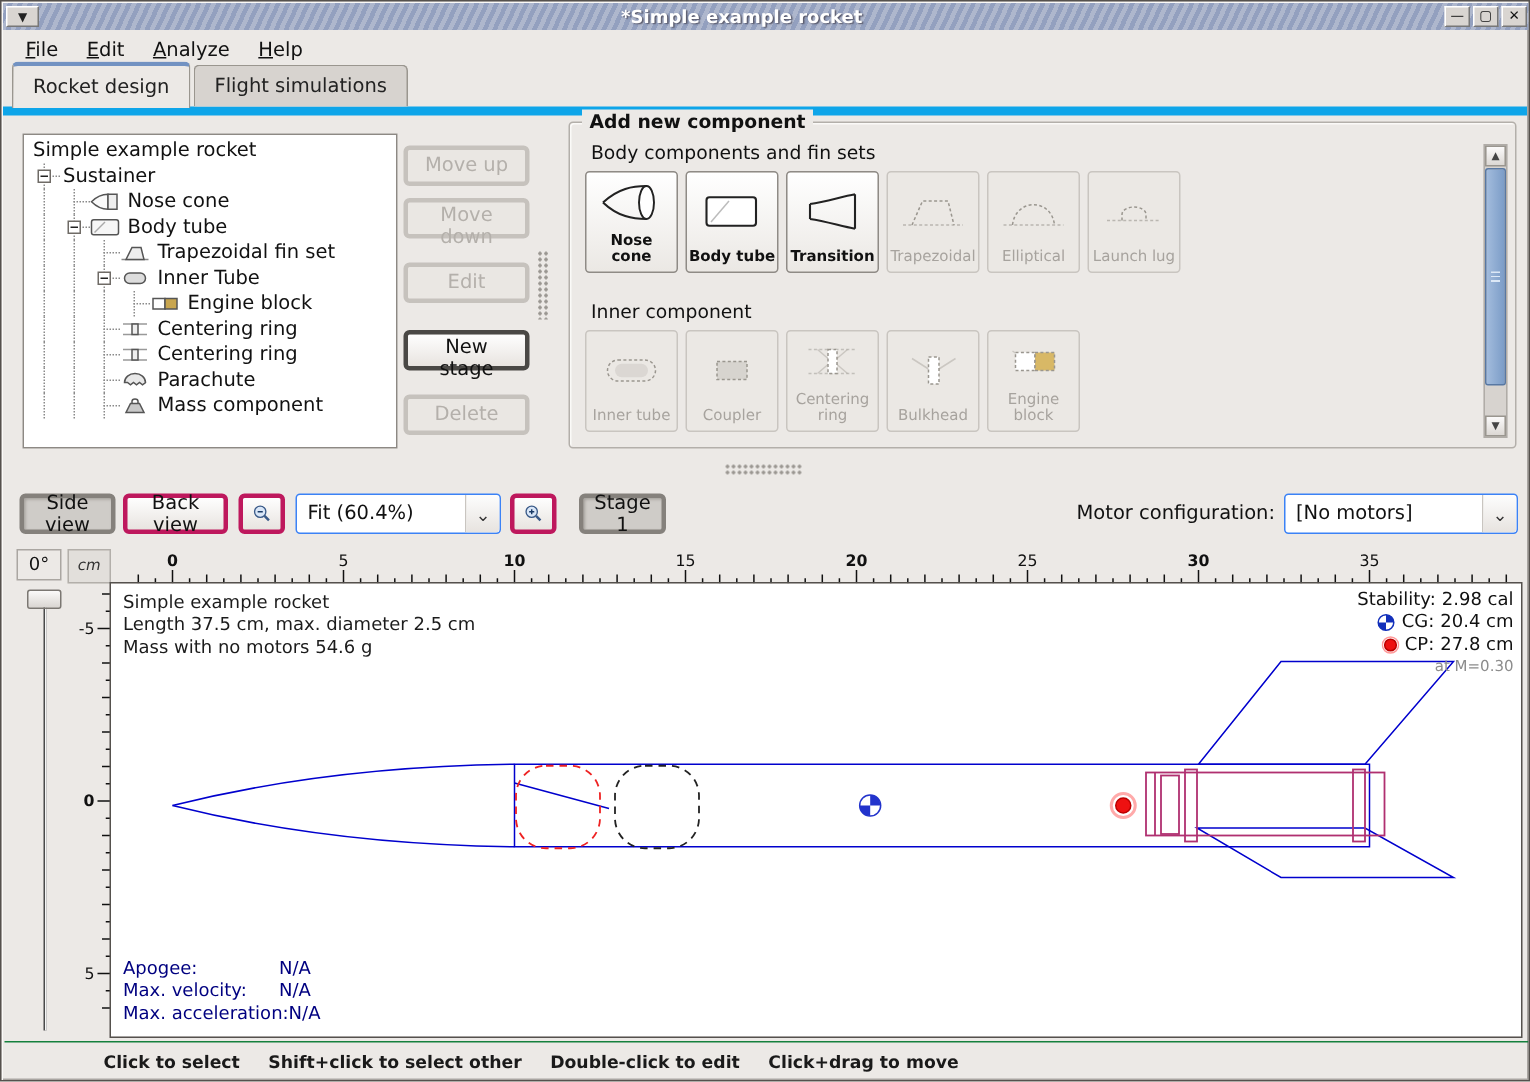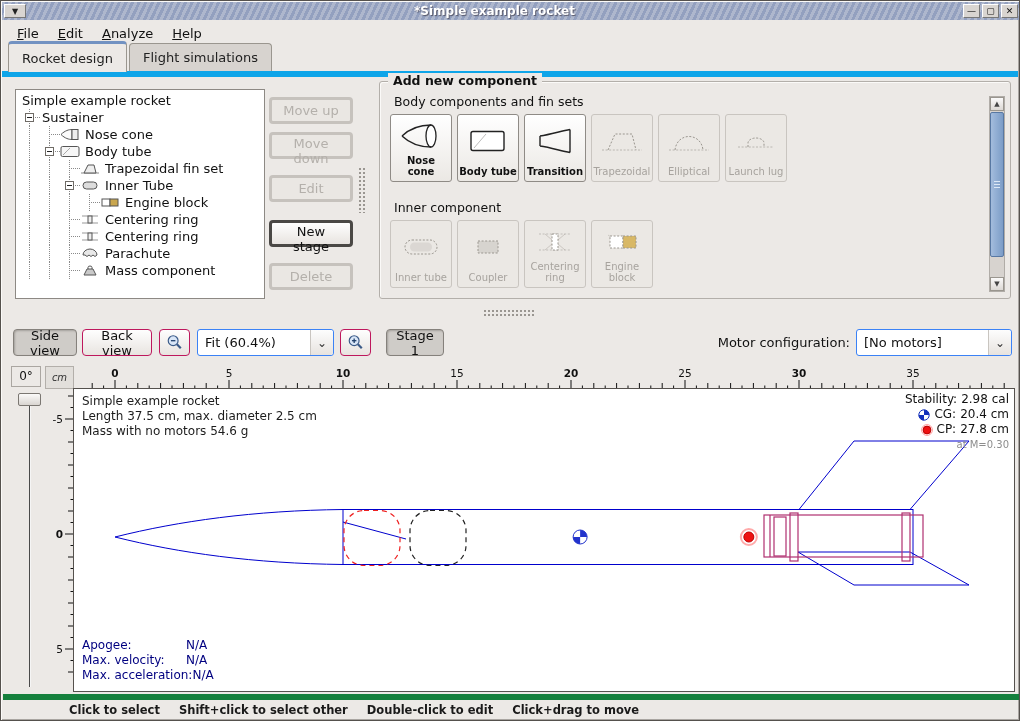--- a/index.html
+++ b/index.html
@@ -60,21 +60,21 @@
     font-size:7px;text-align:center;line-height:13px;color:#444;}
   .sthumb{position:absolute;left:0;top:15px;width:14px;height:145px;background:linear-gradient(90deg,#a3bcdd,#7b9cc7);
     border:1px solid #5878a3;border-radius:2px;}
   .sthumb:after{content:"";position:absolute;left:3px;right:3px;top:50%;margin-top:-4px;height:8px;
     background:repeating-linear-gradient(#dce8f6 0 1px,transparent 1px 3px);}
   
   .hdots{position:absolute;left:482px;top:308px;width:52px;height:8px;
     background-image:radial-gradient(#9a9691 1px,transparent 1.3px);background-size:4px 4px;}
   
   .toolbar{position:absolute;left:2px;top:320px;width:1016px;height:42px;}
-  .tbtn{position:absolute;top:8px;height:27px;font-size:13px;border:1px solid #be185d;border-radius:4px;
+  .tbtn{position:absolute;top:8px;height:27px;font-size:13px;border:3px solid #be185d;border-radius:4px;
     background:linear-gradient(#fefefe,#e8e4e0);color:#111;display:flex;align-items:center;justify-content:center;font-family:inherit;}
   .tbtn.pressed{background:#cfccc8;box-shadow:inset 1px 1px 2px #a5a19c;border-color:#85817c;}
   .combo{background:#fff;border:1px solid #3b82f6;border-radius:3px;display:flex;align-items:center;
     padding-left:7px;font-size:13px;color:#111;position:absolute;top:8px;height:27px;}
   .chev{margin-left:auto;width:23px;height:100%;display:flex;align-items:center;justify-content:center;
     background:linear-gradient(#fdfdfd,#e7e3df);border-left:1px solid #c9c5c0;border-radius:0 3px 3px 0;color:#333;font-size:12px;}
   .mlabel{position:absolute;left:600px;top:8px;width:247px;line-height:27px;text-align:right;font-size:13px;color:#111;}
   
   .viewarea{position:absolute;left:2px;top:362px;width:1016px;height:330px;}
   .rotbox{position:absolute;left:8px;top:3px;width:30px;height:21px;border:1px solid #aaa6a1;font-size:12px;
@@ -87,21 +87,21 @@
   .hruler{position:absolute;left:71px;top:3px;width:940px;height:23px;}
   .vruler{position:absolute;left:42px;top:26px;width:29px;height:302px;}
   .canvas{position:absolute;left:71px;top:26px;width:940px;height:302px;background:#fff;outline:1px solid #55514d;}
   .info-tl{position:absolute;left:8px;top:5px;font-size:12px;line-height:15px;color:#1c1c1c;}
   .info-tr{position:absolute;right:5px;top:3px;text-align:right;font-size:12px;line-height:15px;color:#111;}
   .info-tr .mrow{display:flex;align-items:center;justify-content:flex-end;gap:4px;}
   .dim{color:#8d8d8d;font-size:10px;}
   .info-bl{position:absolute;left:8px;bottom:8px;font-size:12px;line-height:15px;color:#000080;}
   .info-bl .lbl{display:inline-block;min-width:104px;}
   
-  .statusbar{position:absolute;left:2px;top:693px;width:1016px;height:26px;border-top:6px solid #15803d;
+  .statusbar{position:absolute;left:2px;top:693px;width:1016px;height:26px;border-top:1px solid #15803d;
     display:flex;align-items:center;padding-left:66px;gap:19px;font-size:11.5px;font-weight:bold;color:#1a1a1a;}
 </style>
 </head>
 <body>
 
 <div class="window">
 
   <div class="titlebar">
     <div class="tb-menu">▼</div>
     <div class="tb-title">*Simple example rocket</div>
@@ -314,20 +314,27 @@
               </svg></span>
             <span class="clabel">Coupler</span>
           </button>
           <button class="cbtn disabled">
             <span style="margin: auto;"><svg width="44" height="30" viewBox="0 0 44 30">
                 <path d="M6,7 H38 M6,23 H38" stroke="#9a968f" opacity=".5" stroke-dasharray="2,1.6" fill="none"></path>
                 <path d="M12,7 L19,13 M25,13 L32,7 M12,23 L19,17 M25,17 L32,23" stroke="#9a968f" opacity=".4" fill="none"></path>
                 <rect x="19" y="7" width="6" height="16" fill="#fff" stroke="#9a968f" stroke-dasharray="2,1.6"></rect>
               </svg></span>
             <span class="clabel">Centering ring</span>
+          </button>
+          <button class="cbtn disabled">
+            <span style="margin: auto;"><svg width="44" height="30" viewBox="0 0 44 30">
+                <path d="M8,7 L19,14 M26,14 L37,7" stroke="#9a968f" opacity=".4" fill="none"></path>
+                <rect x="19" y="6" width="7" height="18" fill="#fff" stroke="#9a968f" stroke-dasharray="2,1.6"></rect>
+              </svg></span>
+            <span class="clabel">Bulkhead</span>
           </button>
           <button class="cbtn disabled">
             <span style="margin: auto;"><svg width="44" height="30" viewBox="0 0 44 30">
                 <path d="M8,8 L18,15" stroke="#9a968f" opacity=".4"></path>
                 <rect x="10" y="9" width="13" height="12" fill="#fff" stroke="#9a968f" stroke-dasharray="2,1.6"></rect>
                 <rect x="23" y="9" width="13" height="12" fill="#d8b866" stroke="#9a968f" stroke-dasharray="2,1.6"></rect>
               </svg></span>
             <span class="clabel">Engine block</span>
           </button>
         </div>

